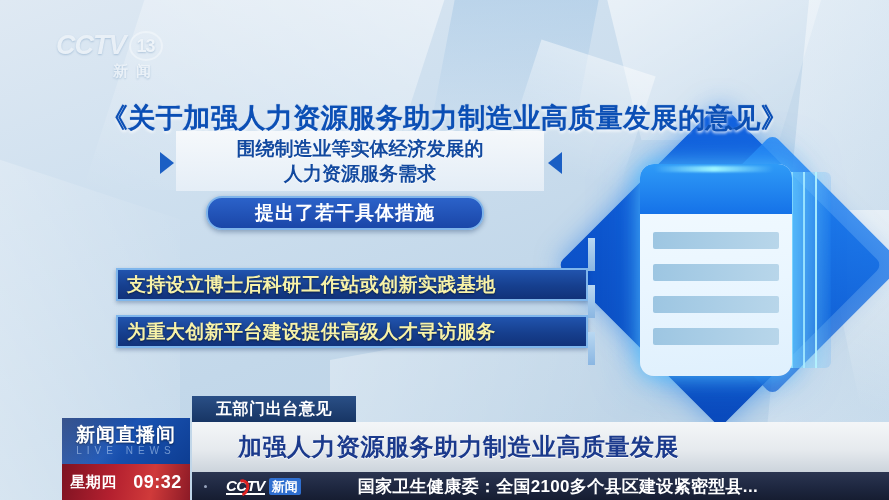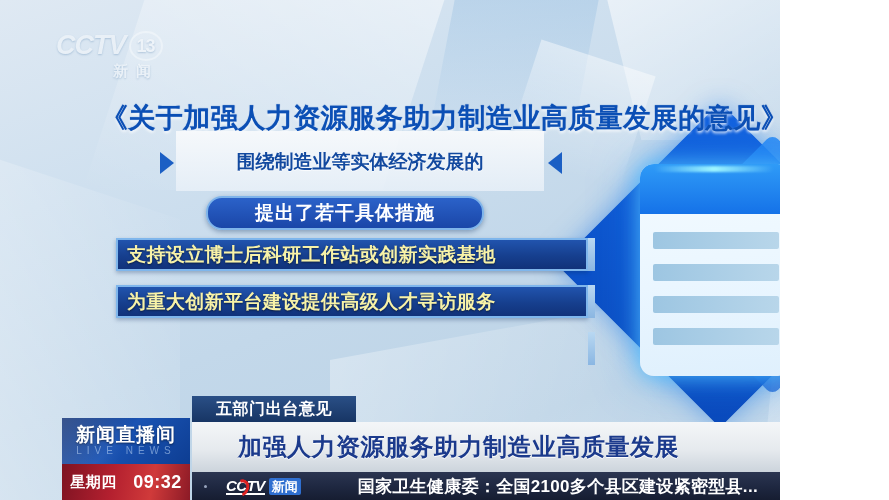--- a/index.html
+++ b/index.html
@@ -1,21 +1,21 @@
 <!DOCTYPE html>
 <html><head>
 <meta charset="utf-8">
 <style>
   html,body{margin:0;padding:0;}
   body{
     width:889px;height:500px;overflow:hidden;
     font-family:"Liberation Sans","DejaVu Sans",sans-serif;
   }
   #stage{
-    position:relative;width:780px;height:500px;overflow:hidden;
+    position:relative;width:889px;height:500px;overflow:hidden;
     background:linear-gradient(160deg,#dfe9f3 0%,#cfe0ef 28%,#c3d8ea 55%,#bcd3e6 78%,#c8dced 100%);
   }
 
   
   .facet{position:absolute;pointer-events:none;}
   .f1{top:-40px;left:120px;width:300px;height:230px;
       background:linear-gradient(200deg,rgba(255,255,255,.55),rgba(255,255,255,0));
       transform:skewX(-18deg);}
   .f2{top:-60px;left:430px;width:180px;height:190px;
       background:linear-gradient(180deg,rgba(150,190,225,.55),rgba(190,215,238,.15));
@@ -114,20 +114,21 @@
   
   .bar{
     position:absolute;left:116px;height:33px;
     background:linear-gradient(180deg,#1f50ac 0%,#17408f 50%,#123madeup 100%);
     background:linear-gradient(180deg,#2154ae 0%,#163f8e 55%,#11327a 100%);
     border:2px solid #7fb6ec;
     display:flex;align-items:center;
     color:#f7f2a8;font-size:19px;font-weight:bold;letter-spacing:.4px;
     padding-left:9px;box-sizing:border-box;white-space:nowrap;
     box-shadow:0 2px 4px rgba(10,40,90,.3);
+    margin-top:30px;
   }
   .bar .txt{text-shadow:0 1px 2px rgba(0,0,0,.5);}
   #bar1{top:238px;width:472px;}
   #bar2{top:285px;width:472px;}
   #bar3{top:332px;width:472px;}
   .bar-edge{position:absolute;width:7px;height:33px;
     background:linear-gradient(180deg,#b9d8f2,#8ab6e2);}
   #edge1{left:588px;top:238px;}
   #edge2{left:588px;top:285px;}
   #edge3{left:588px;top:332px;}
@@ -262,20 +263,21 @@
     </div>
     <div class="wm-sub">新闻</div>
   </div>
 
   <div id="main-title">《关于加强人力资源服务助力制造业高质量发展的意见》</div>
 
   <div class="tri tri-l"></div>
   <div class="tri tri-r"></div>
   <div id="panel-two-line">
     <div>围绕制造业等实体经济发展的</div>
+    <div>人力资源服务需求</div>
   </div>
 
   <div id="pill">提出了若干具体措施</div>
 
   <div class="bar" id="bar1">
     <span class="txt">支持设立博士后科研工作站或创新实践基地</span>
   </div>
   <div class="bar-edge" id="edge1"></div>
 
   <div class="bar" id="bar2">

